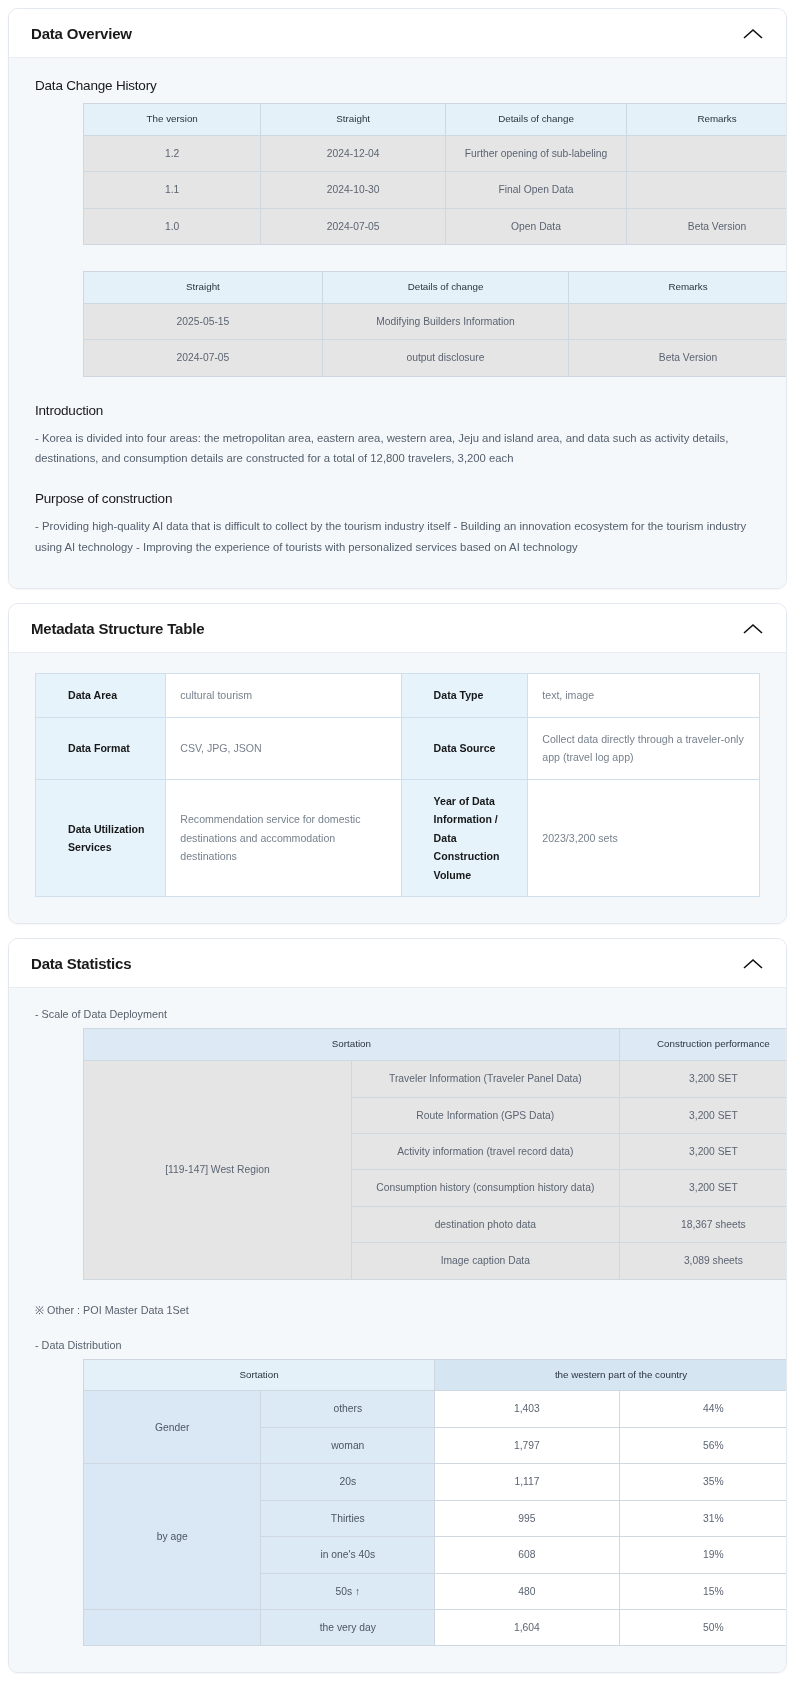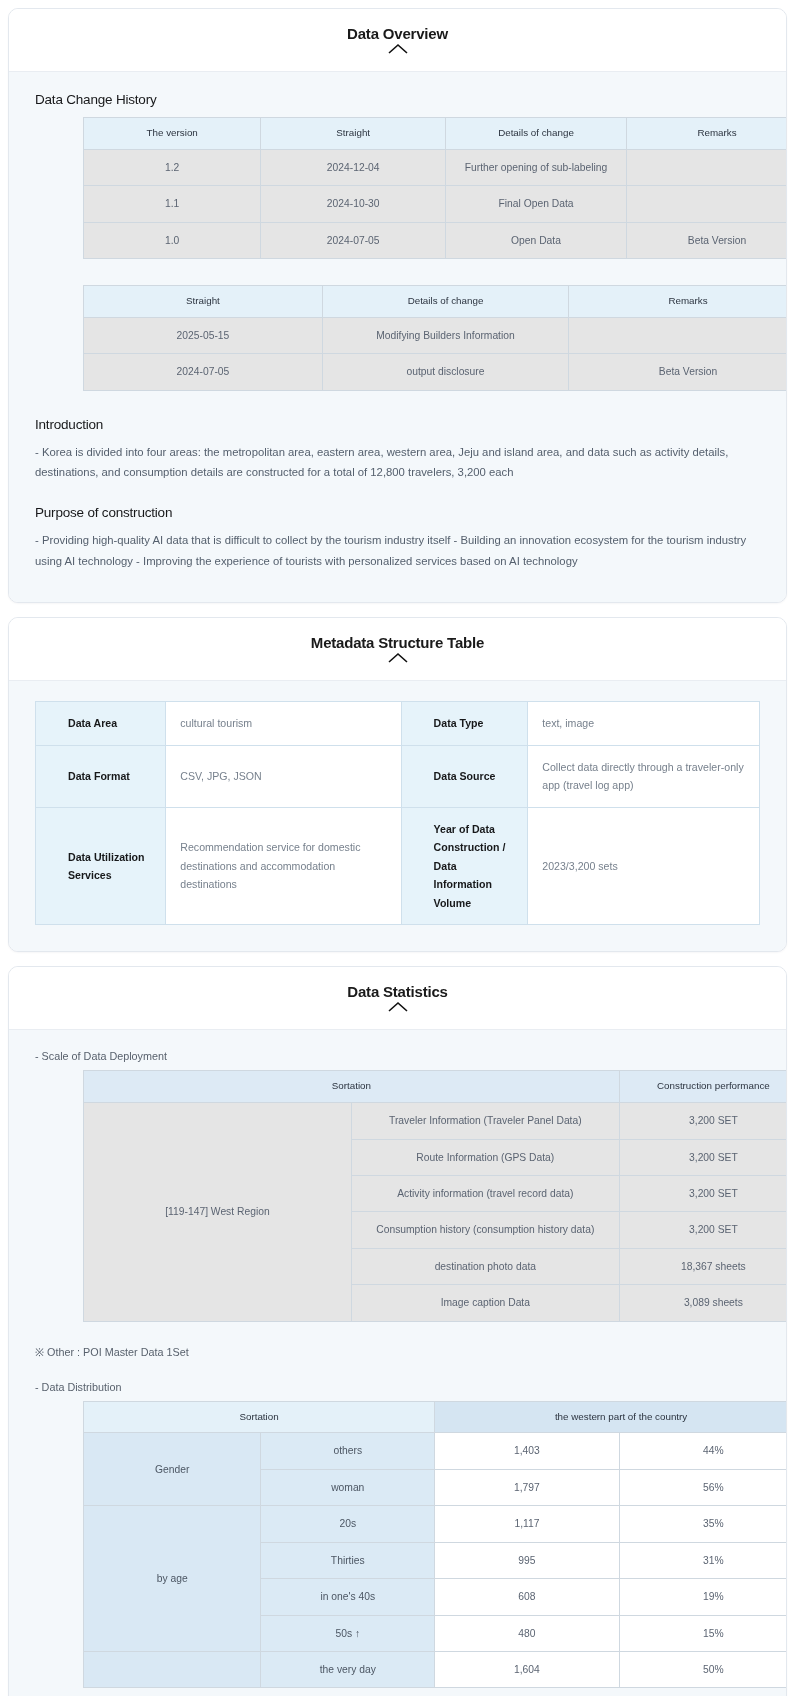--- a/index.html
+++ b/index.html
@@ -21,21 +21,20 @@
     overflow: hidden;
     box-shadow: 0 1px 2px rgba(16,24,40,0.04);
   }
   .card-header {
     display: flex;
     align-items: center;
     justify-content: space-between;
     padding: 16px 22px 15px 22px;
     background: #ffffff;
     border-bottom: 1px solid #e9edf2;
-    flex-direction: column;
   }
   .card-title {
     font-size: 15px;
     font-weight: bold;
     color: #1a1a1a;
     letter-spacing: -0.2px;
   }
   .chev {
     width: 22px; height: 14px;
     display: block;
@@ -267,21 +266,21 @@
         </tr>
         <tr>
           <td class="lbl">Data Format</td>
           <td class="val">CSV, JPG, JSON</td>
           <td class="lbl">Data Source</td>
           <td class="val">Collect data directly through a traveler-only app (travel log app)</td>
         </tr>
         <tr>
           <td class="lbl">Data Utilization Services</td>
           <td class="val">Recommendation service for domestic destinations and accommodation destinations</td>
-          <td class="lbl">Year of Data Construction / Data Information Volume</td>
+          <td class="lbl">Year of Data Information / Data Construction Volume</td>
           <td class="val">2023/3,200 sets</td>
         </tr>
       </tbody>
     </table>
   </div>
 </div>
 
 <div class="card">
   <div class="card-header">
     <span class="card-title">Data Statistics</span>

